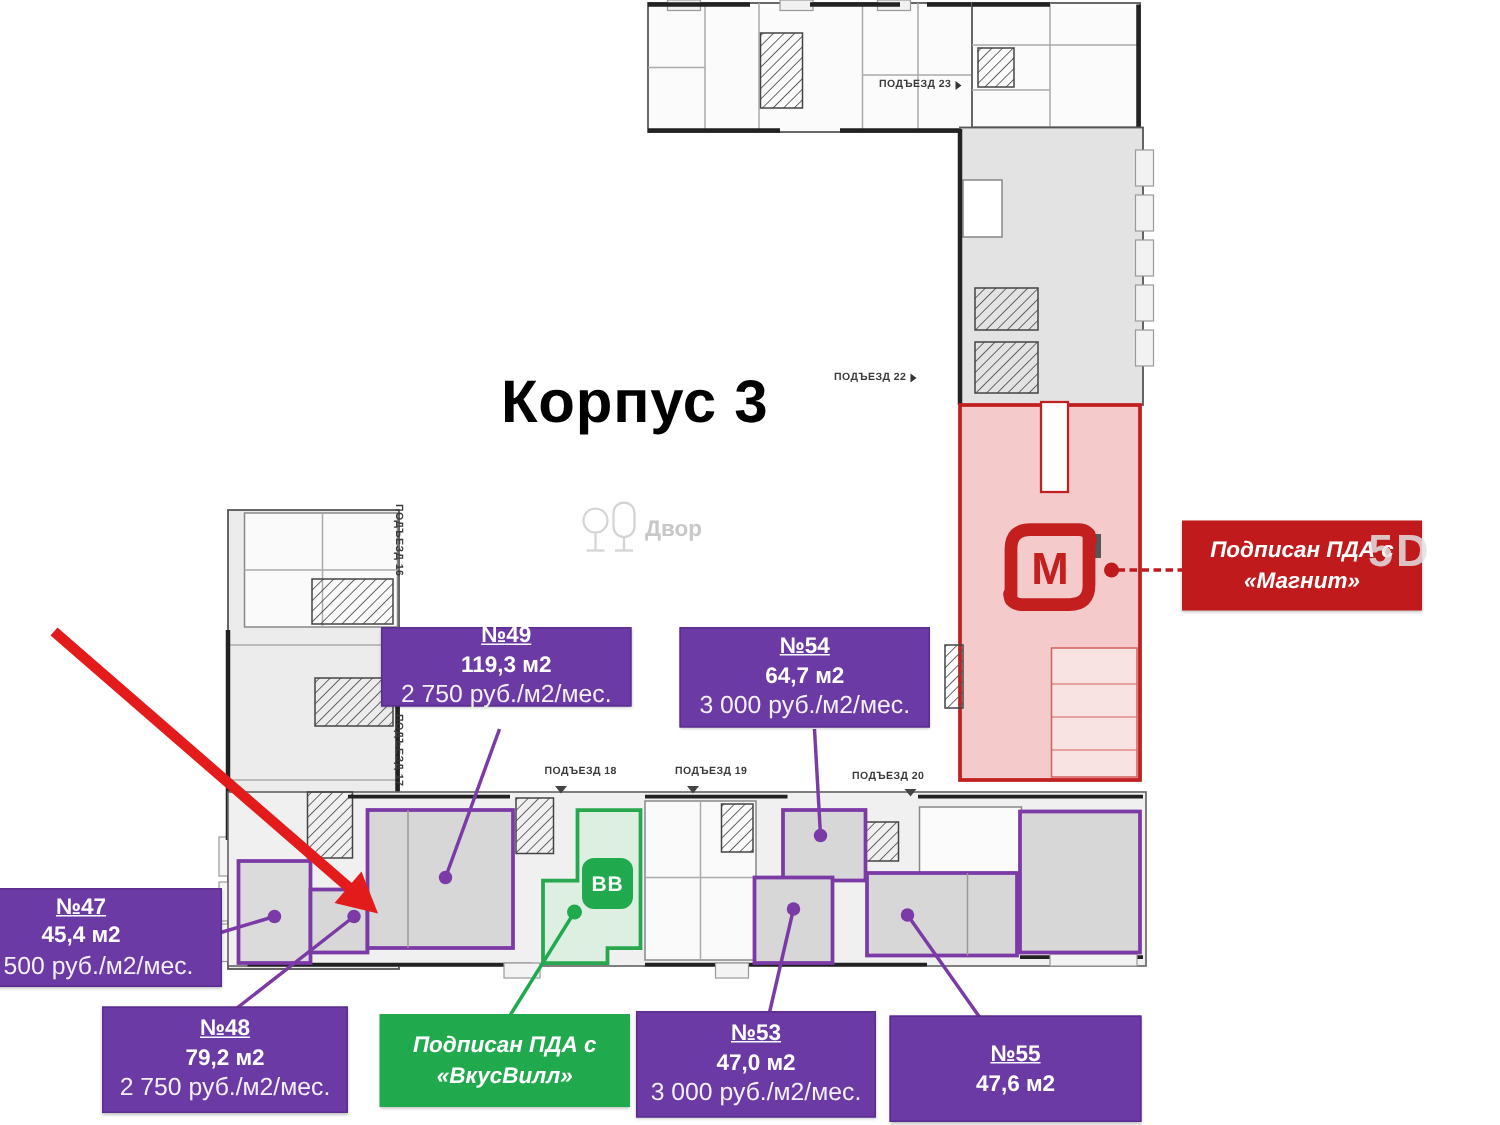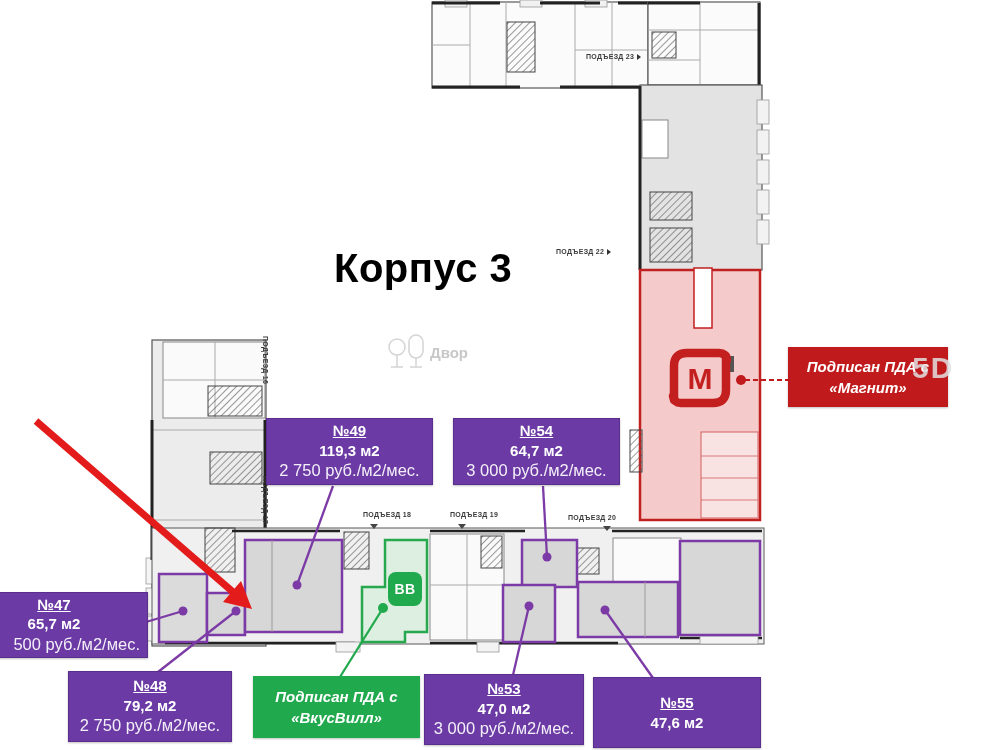--- a/index.html
+++ b/index.html
@@ -14,21 +14,21 @@
   .ulabel {
     position:absolute; z-index:5;
     background:#6b3aa4; border:1px solid #5a2e8e; color:#fff;
     display:flex; flex-direction:column; align-items:center; justify-content:center;
     text-align:center; line-height:1.3;
     box-shadow:0 1px 2px rgba(0,0,0,.25);
   }
   .ul-num   { font-size:15px; font-weight:bold; text-decoration:underline; }
   .ul-area  { font-size:15px; font-weight:bold; }
   .ul-price { font-size:16.5px; font-weight:400; color:rgba(255,255,255,.92); }
-  .ul-price-right { align-self:flex-end; padding-right:7px; }
+  .ul-price-right { align-self:flex-end; padding-right:18px; }
 
   
   .slabel {
     position:absolute; z-index:6; color:#fff; font-weight:bold; font-size:15px;
     display:flex; flex-direction:column; align-items:center; justify-content:center;
     text-align:center; line-height:1.4; box-shadow:0 1px 2px rgba(0,0,0,.25);font-style:italic;
   }
   .slabel-red   { background:#c01a1c; }
   .slabel-green { background:#21a94e; }
 
@@ -226,29 +226,29 @@
   <span class="tri-down" style="left:458px; top:524px;"></span>
   <div class="ent" style="left:568px; top:514px;">
     <span>ПОДЪЕЗД 20</span>
   </div>
   <span class="tri-down" style="left:603px; top:526px;"></span>
 
   <div class="abs" id="bb-icon">ВВ</div>
 
   <div class="ulabel" style="left:-40px; top:592px; width:188px; height:66px;">
     <span class="ul-num">№47</span>
-    <span class="ul-area">65,7 м2</span>
+    <span class="ul-area">45,4 м2</span>
     <span class="ul-price ul-price-right">500 руб./м2/мес.</span>
   </div>
   <div class="ulabel" style="left:68px; top:671px; width:164px; height:71px;">
     <span class="ul-num">№48</span>
     <span class="ul-area">79,2 м2</span>
     <span class="ul-price">2 750 руб./м2/мес.</span>
   </div>
-  <div class="ulabel" style="left:266px; top:418px; width:167px; height:67px;">
+  <div class="ulabel" style="left:254px; top:418px; width:167px; height:53px;">
     <span class="ul-num">№49</span>
     <span class="ul-area">119,3 м2</span>
     <span class="ul-price">2 750 руб./м2/мес.</span>
   </div>
   <div class="ulabel" style="left:453px; top:418px; width:167px; height:67px;">
     <span class="ul-num">№54</span>
     <span class="ul-area">64,7 м2</span>
     <span class="ul-price">3 000 руб./м2/мес.</span>
   </div>
   <div class="ulabel" style="left:424px; top:674px; width:160px; height:71px;text-align:center;">

